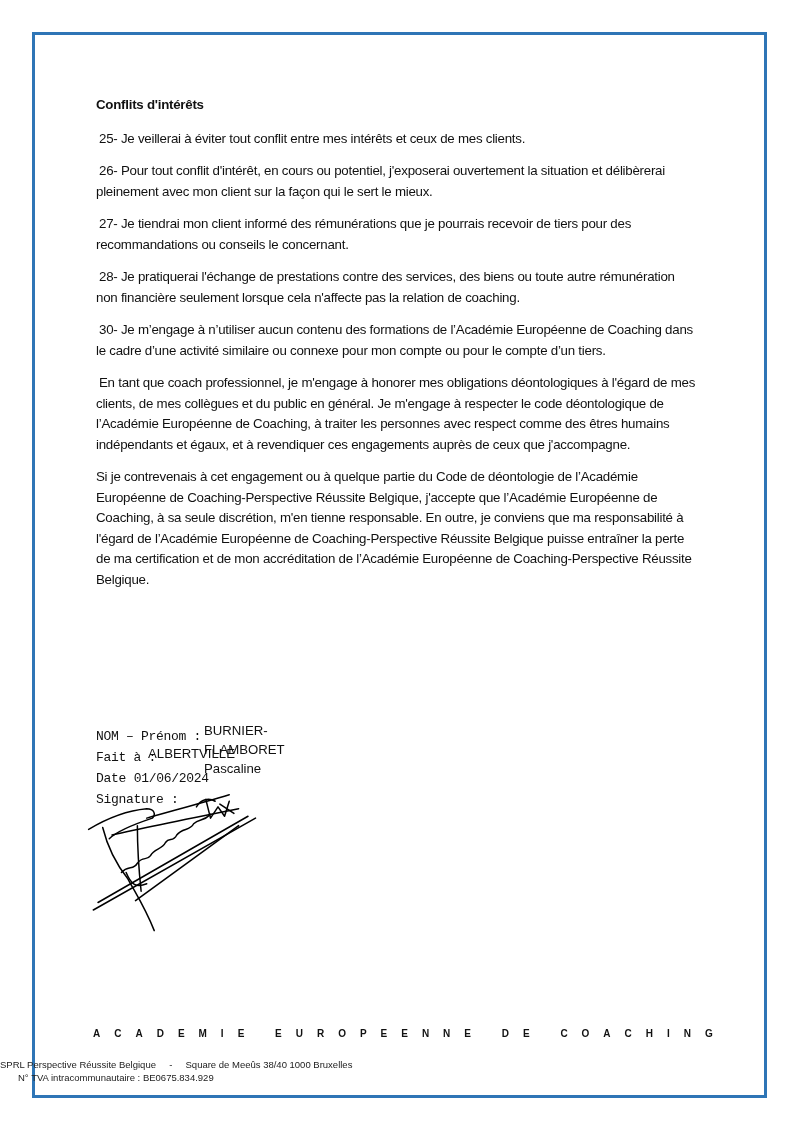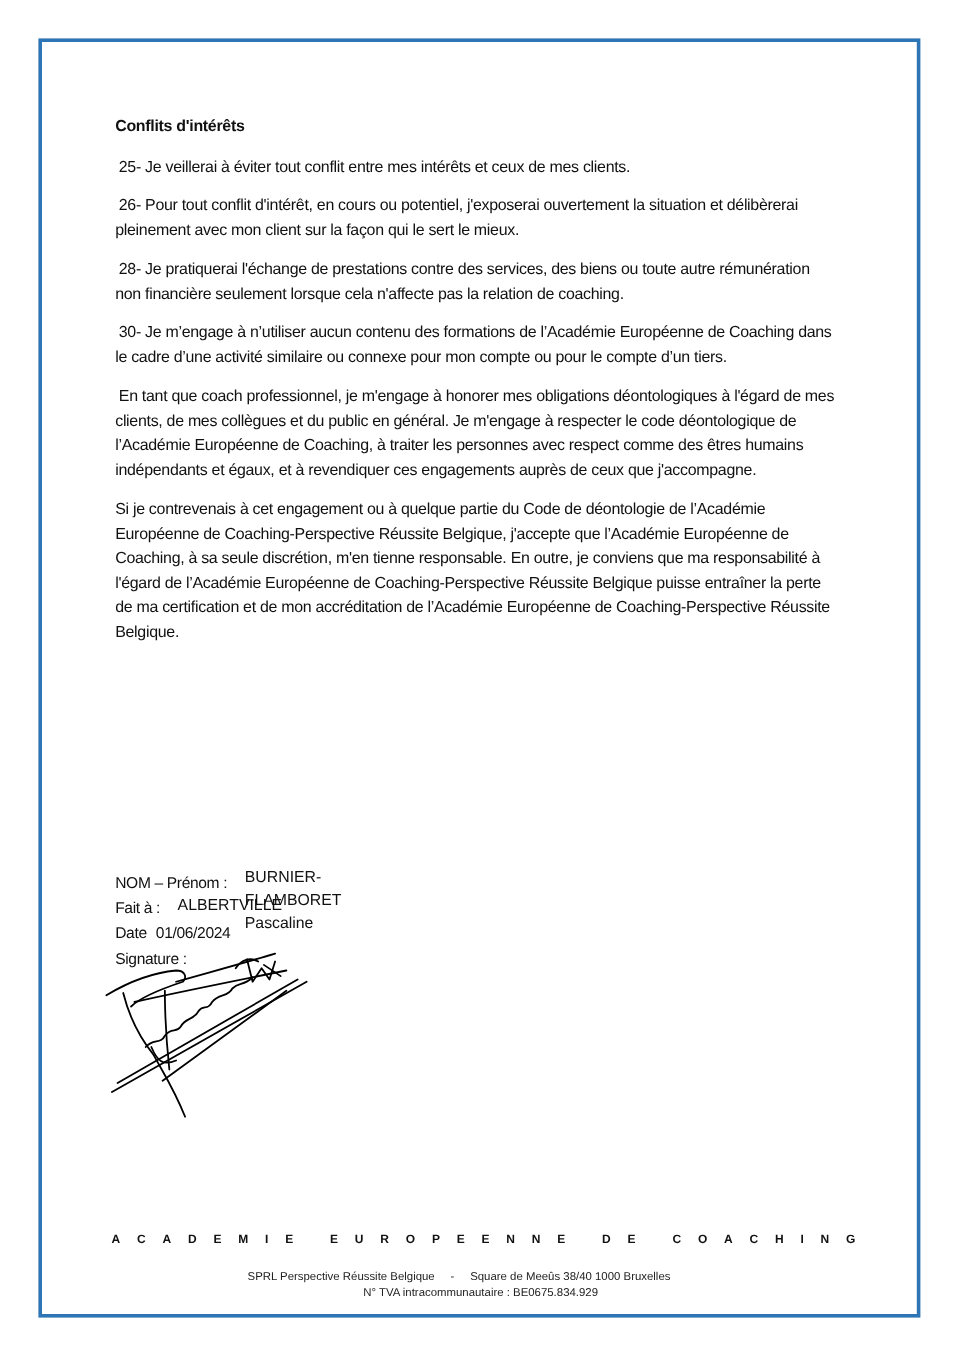--- a/index.html
+++ b/index.html
@@ -3,36 +3,37 @@
 <meta charset="utf-8">
 <style>
   html, body { margin: 0; padding: 0; background: #ffffff; }
   body { width: 800px; height: 1131px; position: relative; overflow: hidden; font-family: "Liberation Sans", sans-serif; color: #111; }
   .page-border { position: absolute; left: 32px; top: 32px; width: 729px; height: 1060px; border: 3px solid #2e75b6; }
   .content { position: absolute; left: 96px; top: 95px; width: 600px; font-family: "Liberation Sans Narrow", "Liberation Sans", sans-serif; font-size: 13.3px; line-height: 20.5px; letter-spacing: -0.25px; }
   .heading { font-weight: bold; margin: 0 0 13px 0; }
   .para { margin: 0 0 12px 0; }
   .field-block { position: absolute; left: 96px; top: 726px; font-size: 13px; line-height: 19px; }
   .field-row { position: relative; height: 21px; }
-  .label { font-family: Liberation Sans, sans-serif; letter-spacing: -0.3px; }
+  .label { font-family: Liberation Mono, monospace; letter-spacing: -0.3px; }
   .value { position: absolute; font-family: "Liberation Sans", sans-serif; font-size: 13.2px; }
   .signature { position: absolute; left: 78px; top: 790px; width: 190px; height: 150px; }
   .footer-brand { position: absolute; left: 93px; top: 1028px; width: 620px; font-size: 10px; font-weight: bold; letter-spacing: 0; display: flex; justify-content: space-between; }
   .footer-brand span { display: inline-block; }
-  .footer-line { position: absolute; width: 765px; left: 0; text-align: center; font-family: "Liberation Sans Narrow", "Liberation Sans", sans-serif; font-size: 9.5px; color: #222; }
+  .footer-line { position: absolute; width: 765px; left: 0; font-family: "Liberation Sans Narrow", "Liberation Sans", sans-serif; font-size: 9.5px; color: #222; }
 </style>
 </head>
 <body>
 
 <div class="page-border" style="border-color: rgb(46, 117, 182);"></div>
 
 <div class="content">
   <p class="heading">Conflits d'intérêts</p>
   <p class="para" style="text-indent:3px">25- Je veillerai à éviter tout conflit entre mes intérêts et ceux de mes clients.</p>
   <p class="para" style="text-indent:3px">26- Pour tout conflit d'intérêt, en cours ou potentiel, j'exposerai ouvertement la situation et délibèrerai pleinement avec mon client sur la façon qui le sert le mieux.</p>
+  <p class="para" style="text-indent:3px">27- Je tiendrai mon client informé des rémunérations que je pourrais recevoir de tiers pour des recommandations ou conseils le concernant.</p>
   <p class="para" style="text-indent:3px">28- Je pratiquerai l'échange de prestations contre des services, des biens ou toute autre rémunération non financière seulement lorsque cela n'affecte pas la relation de coaching.</p>
   <p class="para" style="text-indent:3px">30- Je m’engage à n’utiliser aucun contenu des formations de l’Académie Européenne de Coaching dans le cadre d’une activité similaire ou connexe pour mon compte ou pour le compte d’un tiers.</p>
   <p class="para" style="text-indent:3px">En tant que coach professionnel, je m'engage à honorer mes obligations déontologiques à l'égard de mes clients, de mes collègues et du public en général. Je m'engage à respecter le code déontologique de l’Académie Européenne de Coaching, à traiter les personnes avec respect comme des êtres humains indépendants et égaux, et à revendiquer ces engagements auprès de ceux que j'accompagne.</p>
   <p class="para">Si je contrevenais à cet engagement ou à quelque partie du Code de déontologie de l’Académie Européenne de Coaching-Perspective Réussite Belgique, j'accepte que l’Académie Européenne de Coaching, à sa seule discrétion, m'en tienne responsable. En outre, je conviens que ma responsabilité à l'égard de l’Académie Européenne de Coaching-Perspective Réussite Belgique puisse entraîner la perte de ma certification et de mon accréditation de l’Académie Européenne de Coaching-Perspective Réussite Belgique.</p>
 </div>
 
 <div class="field-block">
   <div class="field-row">
     <span class="label">NOM – Prénom :</span>
     <span class="value" style="left:108px; top:-5px;">BURNIER-FLAMBORET Pascaline</span>

